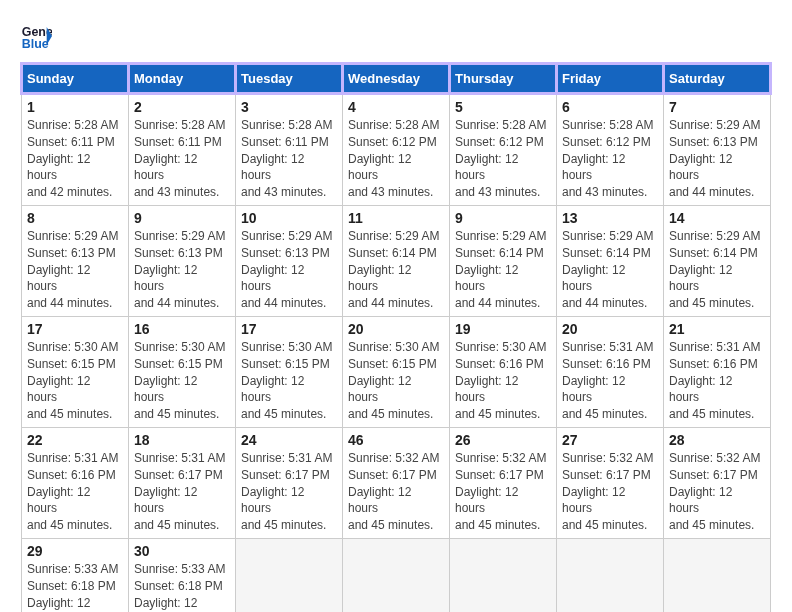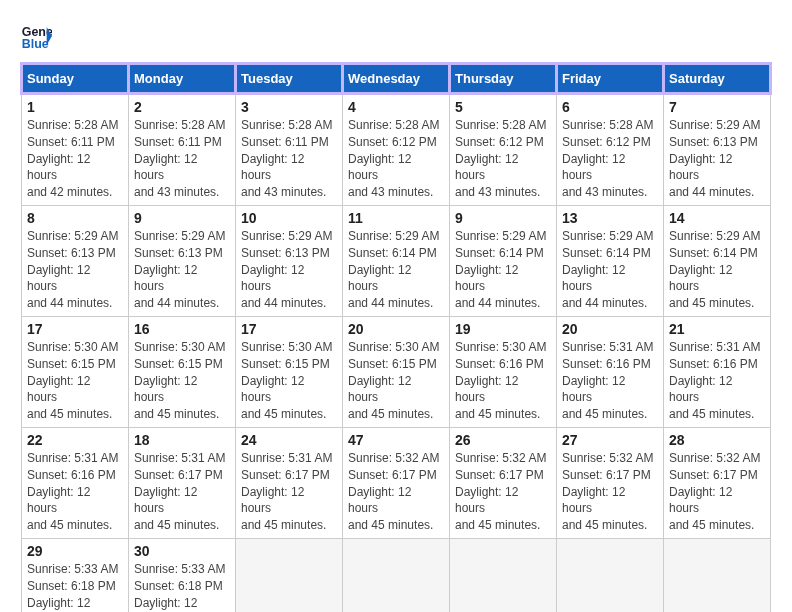--- a/index.html
+++ b/index.html
@@ -279,21 +279,21 @@
 and 45 minutes.</div>
         </td>
         <td>
           <span class="day-num">24</span>
           <div class="day-info" style="white-space: pre-line;">Sunrise: 5:31 AM
 Sunset: 6:17 PM
 Daylight: 12 hours
 and 45 minutes.</div>
         </td>
         <td>
-          <span class="day-num">47</span>
+          <span class="day-num">46</span>
           <div class="day-info" style="white-space: pre-line;">Sunrise: 5:32 AM
 Sunset: 6:17 PM
 Daylight: 12 hours
 and 45 minutes.</div>
         </td>
         <td>
           <span class="day-num">26</span>
           <div class="day-info" style="white-space: pre-line;">Sunrise: 5:32 AM
 Sunset: 6:17 PM
 Daylight: 12 hours

